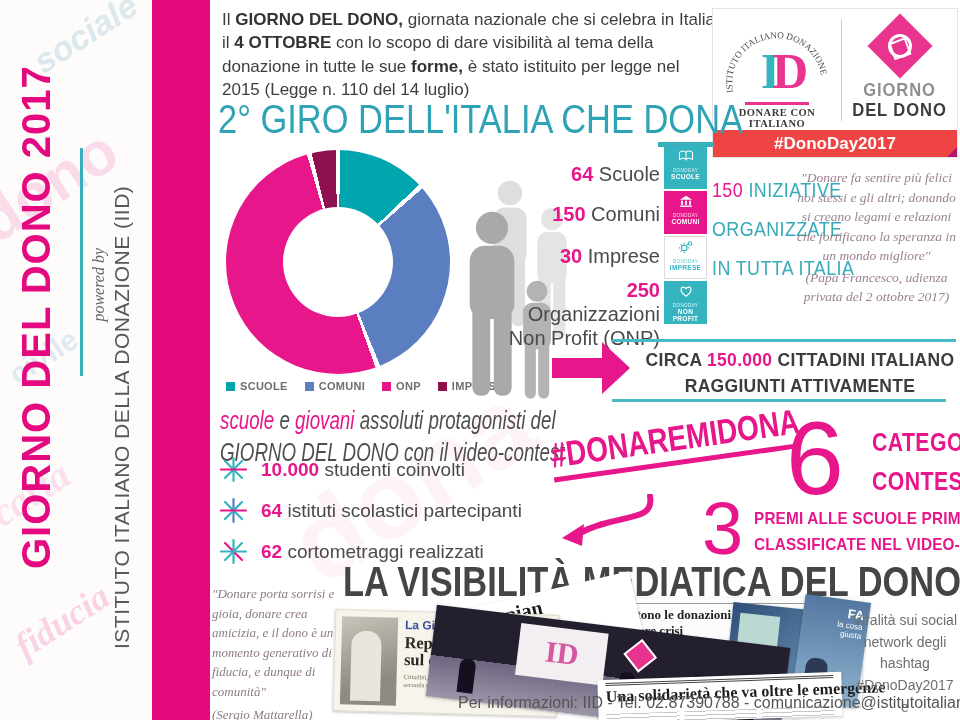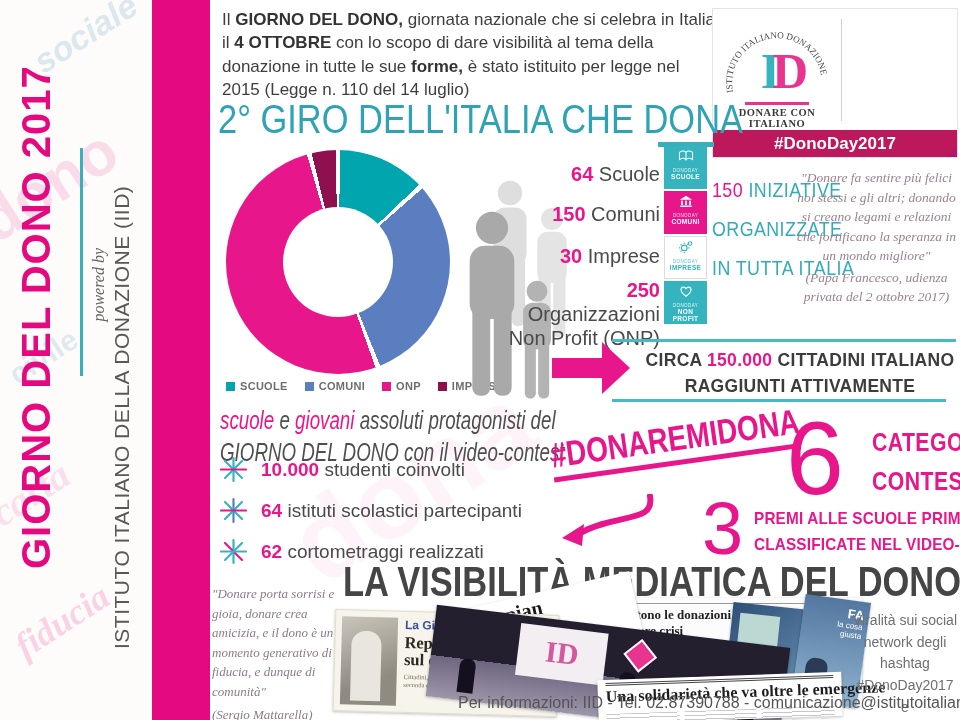--- a/index.html
+++ b/index.html
@@ -35,21 +35,21 @@
   .iid-underline { width:64px; height:3px; background:#e8338f; margin:0 auto 2px; }
   .iid-tagline { font-family:"Liberation Serif",serif; font-weight:bold; font-size:10.5px; letter-spacing:0.5px; color:#3a3a3a; }
   .logo-divider { width:1px; background:#cfcfcf; margin:10px 0; }
   .gdd-logo { flex:1; text-align:center; padding-top:8px; }
   .diamond { width:46px; height:46px; background:#e8338f; transform:rotate(45deg); margin:6px auto 12px; position:relative; }
   .diamond::before { content:""; position:absolute; left:11px; top:11px; width:18px; height:18px; border:3px solid #fff; border-radius:50%; }
   .diamond::after { content:""; position:absolute; left:16px; top:16px; width:14px; height:14px; border:2px solid #fff; transform:rotate(25deg); }
   .gdd-text { font-weight:bold; font-size:18px; letter-spacing:1px; line-height:1.1; transform:scaleX(0.92); }
   .gdd-text .g1 { color:#8f8f8f; display:block; }
   .gdd-text .g2 { color:#3c3c3c; display:block; }
-  .donoday-banner { position:absolute; left:0; right:0; bottom:0; height:27px; background:#be185d; color:#fff; font-weight:bold; font-size:17px; text-align:center; line-height:27px; }
+  .donoday-banner { position:absolute; left:0; right:0; bottom:0; height:27px; background:#ef4444; color:#fff; font-weight:bold; font-size:17px; text-align:center; line-height:27px; }
   .donoday-banner::after { content:""; position:absolute; right:0; bottom:0; border-left:10px solid transparent; border-bottom:10px solid #b1156d; }
 
   
   .donut { position:absolute; left:226px; top:150px; width:224px; height:224px; border-radius:50%; background:#eee; }
   .donut::after { content:""; position:absolute; left:57px; top:57px; width:110px; height:110px; border-radius:50%; background:#fff; }
   .legend { position:absolute; left:226px; top:380px; display:flex; gap:17px; }
   .legend-item { display:flex; align-items:center; gap:5px; }
   .swatch { width:9px; height:9px; }
   .legend-label { font-size:11px; font-weight:bold; color:#6e6e6e; letter-spacing:0.3px; }
 
@@ -182,20 +182,27 @@
           <text font-family="Liberation Serif, serif" font-size="9.5" fill="#4a4a4a" letter-spacing="1">
             <textPath href="#arcPath" textLength="150">ISTITUTO ITALIANO DONAZIONE</textPath>
           </text>
           <text x="42" y="80" font-family="Liberation Serif, serif" font-weight="bold" font-size="52" fill="#35b4c0">I</text>
           <text x="54" y="80" font-family="Liberation Serif, serif" font-weight="bold" font-size="52" fill="#e8338f">D</text>
         </svg>
         <div class="iid-underline"></div>
         <div class="iid-tagline">DONARE CON ITALIANO</div>
       </div>
       <div class="logo-divider"></div>
+      <div class="gdd-logo">
+        <div class="diamond"></div>
+        <div class="gdd-text">
+          <span class="g1">GIORNO</span>
+          <span class="g2">DEL DONO</span>
+        </div>
+      </div>
     </div>
     <div class="donoday-banner">#DonoDay2017</div>
   </div>
 
   <h1 class="heading">2° GIRO DELL'ITALIA CHE DONA</h1>
   <div class="heading-dash"></div>
 
   <div class="donut" style="background: conic-gradient(rgb(255, 255, 255) 0%, rgb(255, 255, 255) 0.35%, rgb(0, 165, 173) 0.35%, rgb(0, 165, 173) 12.87%, rgb(255, 255, 255) 12.87%, rgb(255, 255, 255) 13.22%, rgb(255, 255, 255) 13.22%, rgb(255, 255, 255) 13.57%, rgb(91, 126, 193) 13.57%, rgb(91, 126, 193) 43.86%, rgb(255, 255, 255) 43.86%, rgb(255, 255, 255) 44.21%, rgb(255, 255, 255) 44.21%, rgb(255, 255, 255) 44.56%, rgb(232, 22, 139) 44.56%, rgb(232, 22, 139) 95.52%, rgb(255, 255, 255) 95.52%, rgb(255, 255, 255) 95.87%, rgb(255, 255, 255) 95.87%, rgb(255, 255, 255) 96.22%, rgb(142, 16, 78) 96.22%, rgb(142, 16, 78) 99.65%, rgb(255, 255, 255) 99.65%, rgb(255, 255, 255) 100%);"></div>
   <div class="legend">
     <div class="legend-item">

